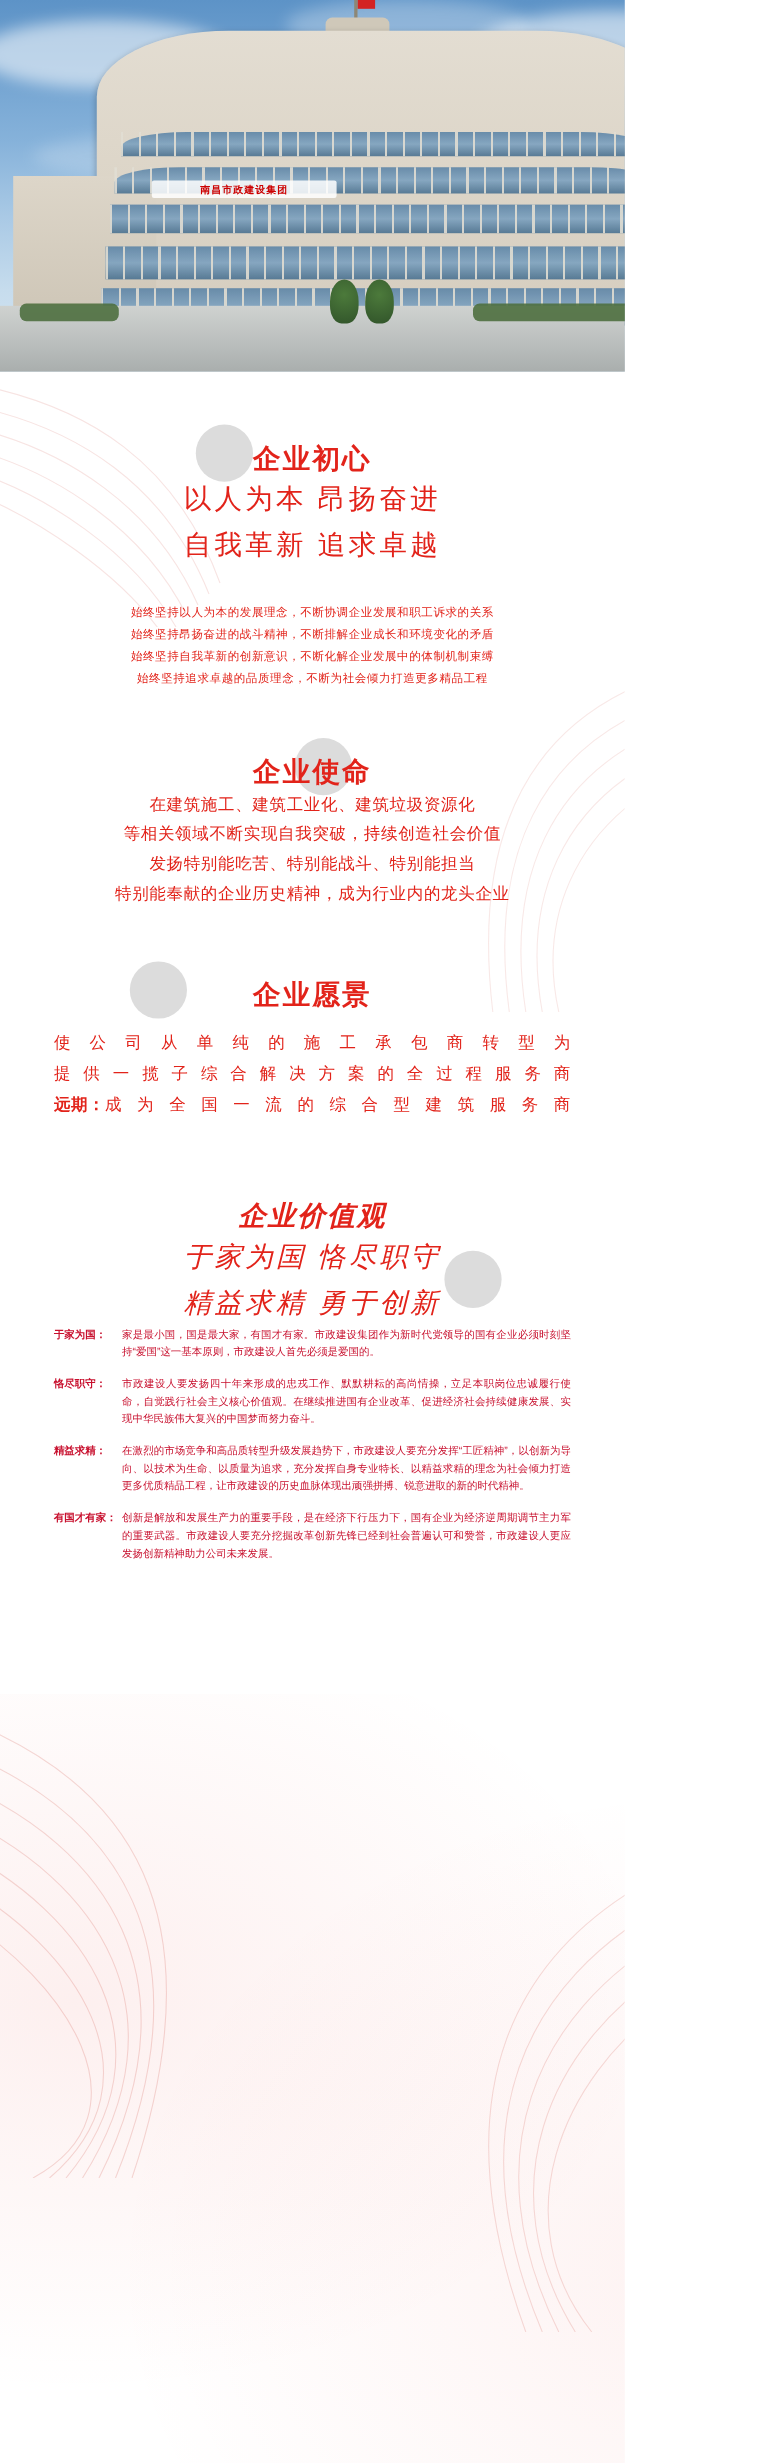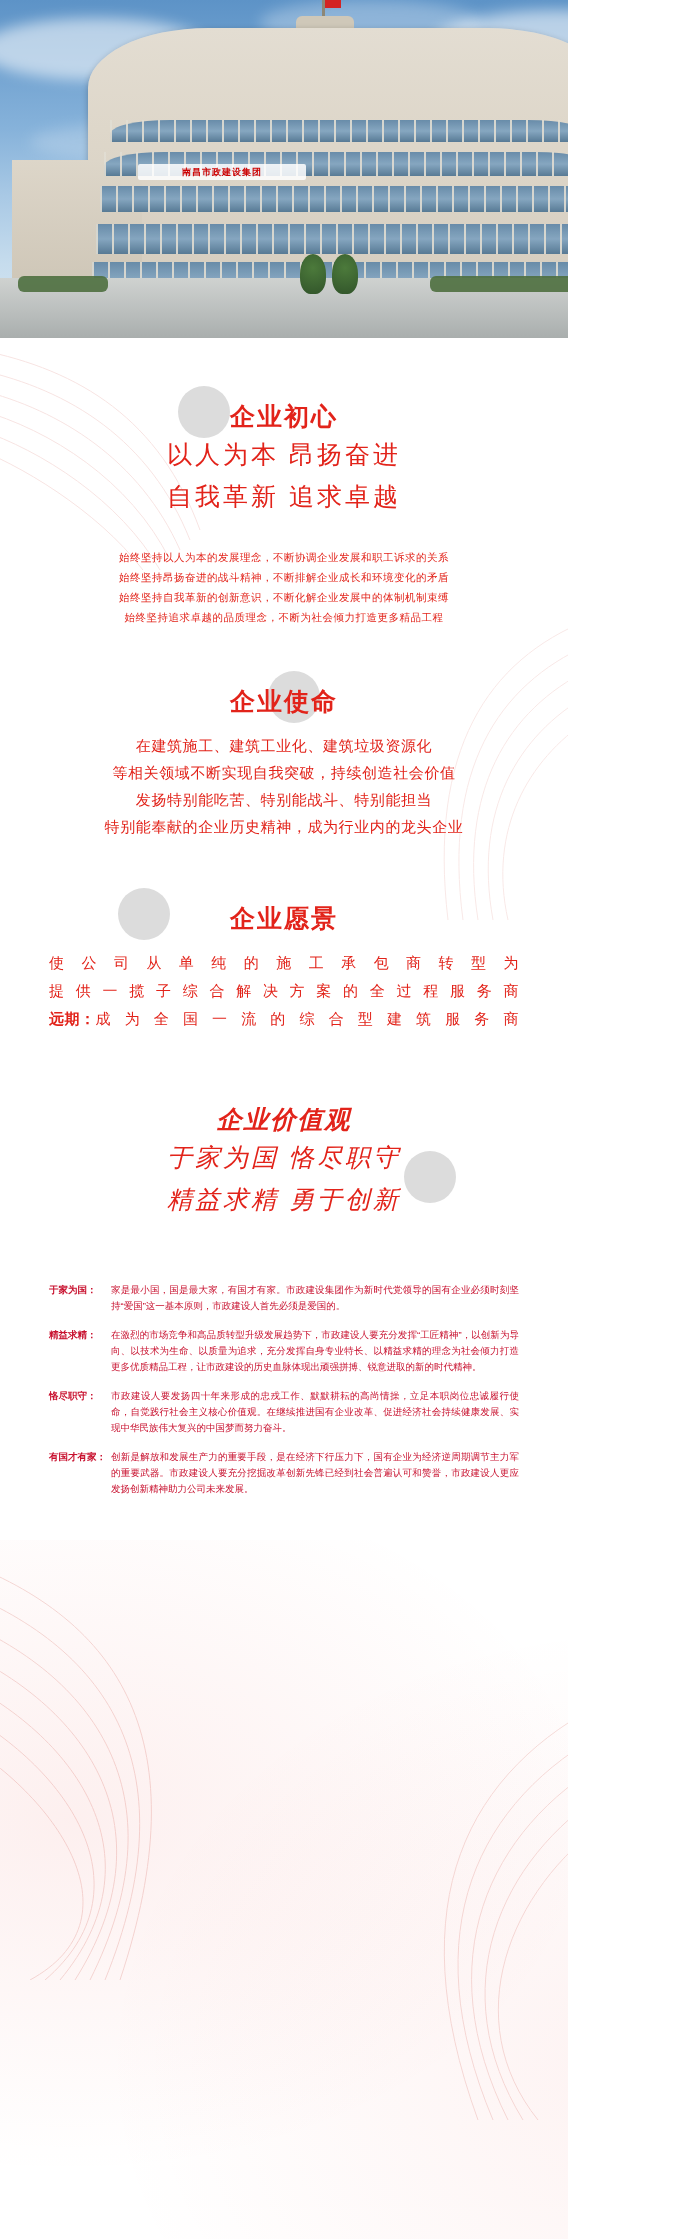--- a/index.html
+++ b/index.html
@@ -194,21 +194,20 @@
     letter-spacing: .5px;
   }
 
   .mission-lines {
     position: relative;
     z-index: 2;
     color: #e2231a;
     font-size: 15px;
     line-height: 27px;
     letter-spacing: .6px;
-    margin-top: 14px;
   }
 
   .vision-block {
     position: relative;
     z-index: 2;
     width: 470px;
     margin: 14px auto 0;
     text-align: left;
   }
   .vision-row {
@@ -405,32 +404,32 @@
 
     <div class="section" style="padding-top:70px;font-style:italic;">
       <div class="circle-accent" style="left:404px; top:118px;"></div>
       <div class="sec-title">企业价值观</div>
       <div class="slogan">
         <div>于家为国  恪尽职守</div>
         <div>精益求精  勇于创新</div>
       </div>
     </div>
 
-    <div class="values-list" style="margin-top:62px;">
+    <div class="values-list" style="">
       <div class="value-item">
         <div class="value-label">于家为国：</div>
         <div class="value-text">家是最小国，国是最大家，有国才有家。市政建设集团作为新时代党领导的国有企业必须时刻坚持“爱国”这一基本原则，市政建设人首先必须是爱国的。</div>
       </div>
       <div class="value-item">
+        <div class="value-label">恪尽职守：</div>
+        <div class="value-text">市政建设人要发扬四十年来形成的忠戎工作、默默耕耘的高尚情操，立足本职岗位忠诚履行使命，自觉践行社会主义核心价值观。在继续推进国有企业改革、促进经济社会持续健康发展、实现中华民族伟大复兴的中国梦而努力奋斗。</div>
+      </div>
+      <div class="value-item">
         <div class="value-label">精益求精：</div>
         <div class="value-text">在激烈的市场竞争和高品质转型升级发展趋势下，市政建设人要充分发挥“工匠精神”，以创新为导向、以技术为生命、以质量为追求，充分发挥自身专业特长、以精益求精的理念为社会倾力打造更多优质精品工程，让市政建设的历史血脉体现出顽强拼搏、锐意进取的新的时代精神。</div>
-      </div>
-      <div class="value-item">
-        <div class="value-label">恪尽职守：</div>
-        <div class="value-text">市政建设人要发扬四十年来形成的忠戎工作、默默耕耘的高尚情操，立足本职岗位忠诚履行使命，自觉践行社会主义核心价值观。在继续推进国有企业改革、促进经济社会持续健康发展、实现中华民族伟大复兴的中国梦而努力奋斗。</div>
       </div>
       <div class="value-item">
         <div class="value-label">有国才有家：</div>
         <div class="value-text">创新是解放和发展生产力的重要手段，是在经济下行压力下，国有企业为经济逆周期调节主力军的重要武器。市政建设人要充分挖掘改革创新先锋已经到社会普遍认可和赞誉，市政建设人更应发扬创新精神助力公司未来发展。</div>
       </div>
     </div>
 
   </div>
 </div>
 

